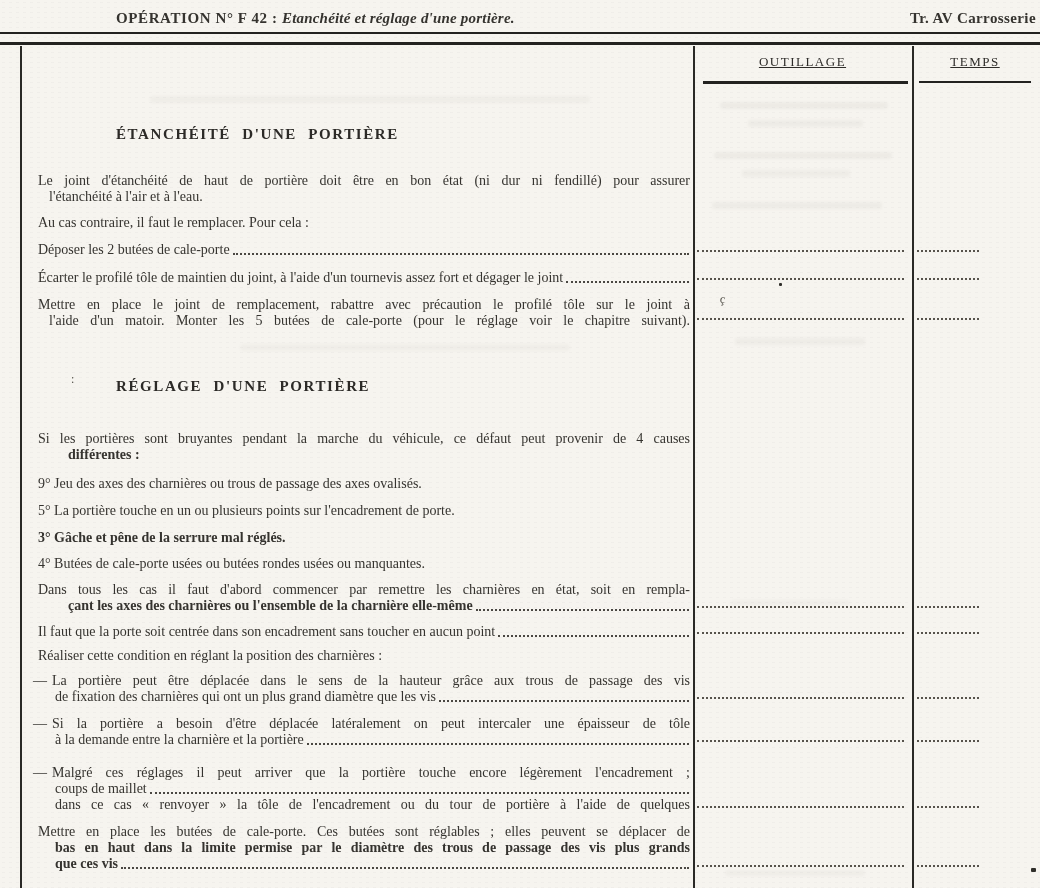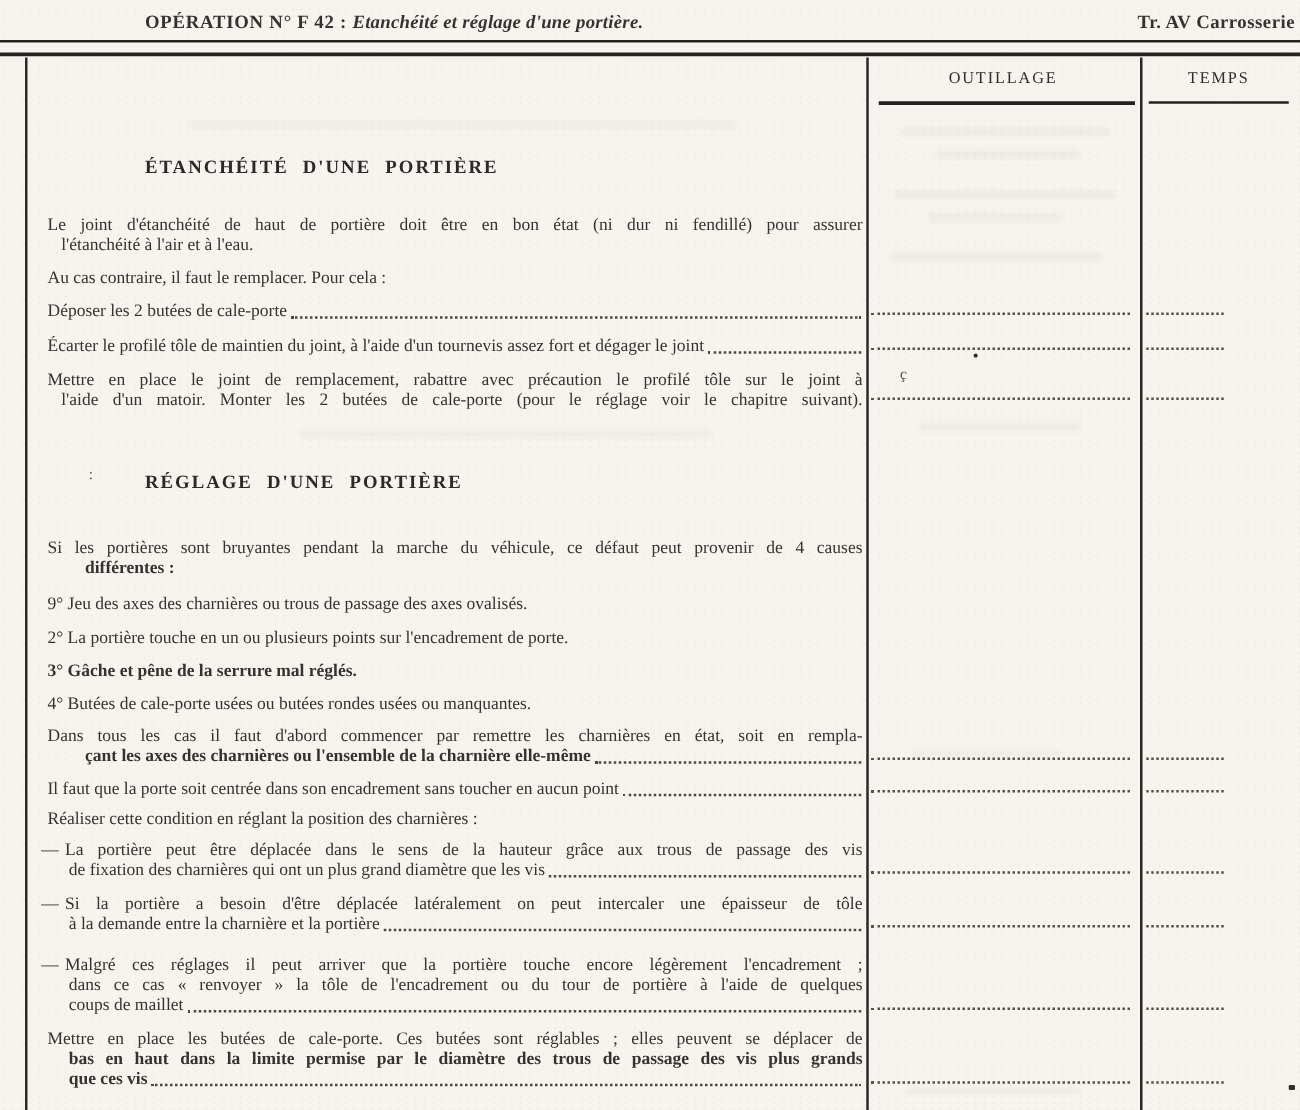--- a/index.html
+++ b/index.html
@@ -13,21 +13,21 @@
   }
   
   .rule-h{position:absolute;background:#232220;}
   .rule-v{position:absolute;background:#2a2926;width:2px;}
   
   .pagehead{position:absolute;top:10px;left:0;width:1040px;height:22px;font-size:15px;font-weight:bold;}
   .op-label{position:absolute;left:116px;letter-spacing:0.6px;white-space:nowrap;}
   .op-title{font-style:italic;font-weight:bold;letter-spacing:0.2px;}
   .corner{position:absolute;right:4px;top:0;letter-spacing:0.4px;white-space:nowrap;}
   
-  .colhead{position:absolute;top:54px;text-align:center;font-size:13px;letter-spacing:1.5px;color:#2e2c29;}
+  .colhead{position:absolute;top:54px;text-align:center;font-size:13px;letter-spacing:1.5px;color:#2e2c29;text-decoration:underline;}
   .colhead.outillage{left:693px;width:219px;}
   .colhead.temps{left:912px;width:126px;}
   
   #content{position:absolute;left:38px;top:0;width:652px;height:784px;}
   .blk{position:absolute;left:0;width:652px;font-size:14px;line-height:16px;}
   .line{position:relative;min-height:16px;}
   .jl{text-align:justify;text-align-last:justify;}
   .leaderline{display:flex;align-items:flex-end;}
   .leaderline .t{white-space:nowrap;}
   .dots{flex:1 1 auto;border-bottom:2px dotted #4a4742;margin:0 1px 3px 3px;min-width:12px;}
@@ -91,35 +91,35 @@
 
   <div class="blk" style="top:270px;">
     <div class="line leaderline">
       <span class="t">Écarter le profilé tôle de maintien du joint, à l'aide d'un tournevis assez fort et dégager le joint</span>
       <span class="dots"></span>
     </div>
   </div>
 
   <div class="blk" style="top:297px;">
     <div class="line jl">Mettre en place le joint de remplacement, rabattre avec précaution le profilé tôle sur le joint à</div>
-    <div class="line jl ind-a">l'aide d'un matoir. Monter les 2 butées de cale-porte (pour le réglage voir le chapitre suivant).</div>
+    <div class="line jl ind-a">l'aide d'un matoir. Monter les 5 butées de cale-porte (pour le réglage voir le chapitre suivant).</div>
   </div>
 
   <div class="h" style="top:378px;left:78px;">RÉGLAGE D'UNE PORTIÈRE</div>
 
   <div class="blk" style="top:431px;">
     <div class="line jl">Si les portières sont bruyantes pendant la marche du véhicule, ce défaut peut provenir de 4 causes</div>
     <div class="line ind-b">différentes :</div>
   </div>
 
   <div class="blk" style="top:476px;">
     <div class="line">9° Jeu des axes des charnières ou trous de passage des axes ovalisés.</div>
   </div>
   <div class="blk" style="top:503px;">
-    <div class="line">2° La portière touche en un ou plusieurs points sur l'encadrement de porte.</div>
+    <div class="line">5° La portière touche en un ou plusieurs points sur l'encadrement de porte.</div>
   </div>
   <div class="blk" style="top:530px;font-weight:bold;">
     <div class="line">3° Gâche et pêne de la serrure mal réglés.</div>
   </div>
   <div class="blk" style="top:556px;">
     <div class="line">4° Butées de cale-porte usées ou butées rondes usées ou manquantes.</div>
   </div>
 
   <div class="blk" style="top:624px;">
     <div class="line leaderline">
@@ -157,25 +157,25 @@
     <div class="line cont leaderline">
       <span class="t">à la demande entre la charnière et la portière</span>
       <span class="dots"></span>
     </div>
   </div>
 
   <div class="blk dash" style="top:765px;">
     <div class="line jl">
       <span class="dashmark">—</span><span>Malgré ces réglages il peut arriver que la portière touche encore légèrement l'encadrement ;</span>
     </div>
-    <div class="line cont jl">dans ce cas « renvoyer » la tôle de l'encadrement ou du tour de portière à l'aide de quelques</div>
     <div class="line cont leaderline">
       <span class="t">coups de maillet</span>
       <span class="dots"></span>
     </div>
+    <div class="line cont jl">dans ce cas « renvoyer » la tôle de l'encadrement ou du tour de portière à l'aide de quelques</div>
   </div>
 
   <div class="blk" style="top:824px;">
     <div class="line jl">Mettre en place les butées de cale-porte. Ces butées sont réglables ; elles peuvent se déplacer de</div>
     <div class="line jl ind-c">bas en haut dans la limite permise par le diamètre des trous de passage des vis plus grands</div>
     <div class="line leaderline ind-c">
       <span class="t">que ces vis</span>
       <span class="dots"></span>
     </div>
   </div>

